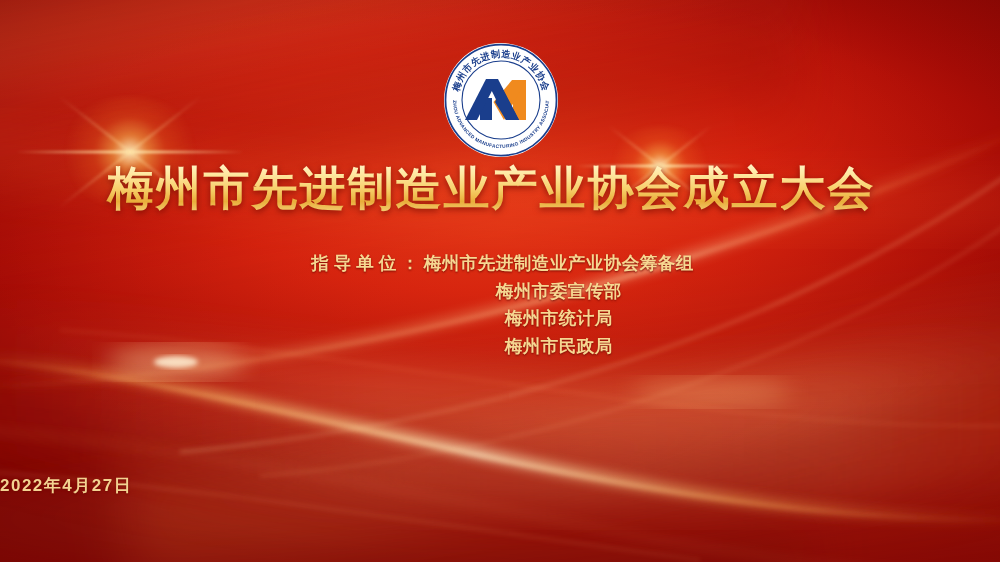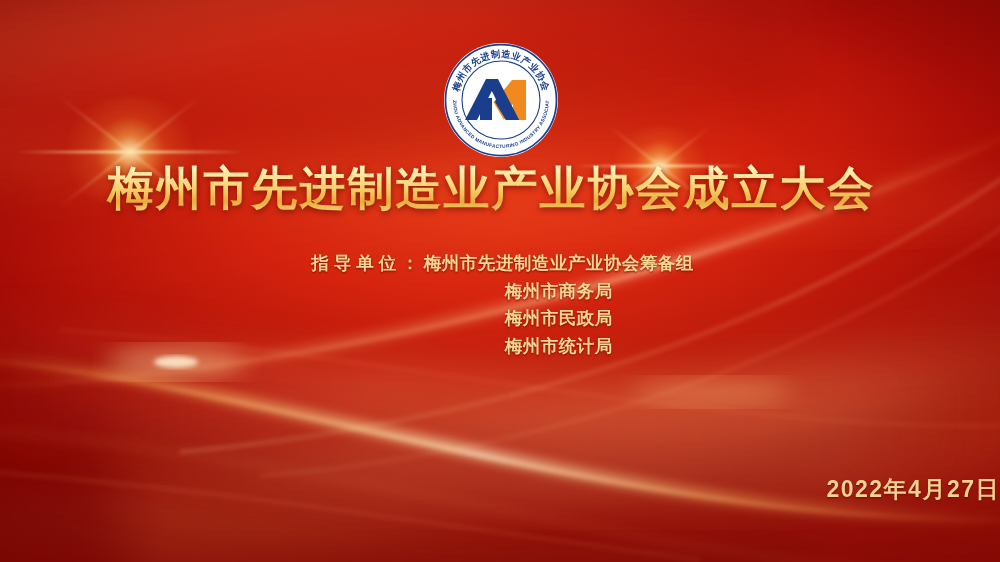--- a/index.html
+++ b/index.html
@@ -148,23 +148,23 @@
     display: inline-block;
     letter-spacing: 0.5px;
   }
   .credit-row.cont .lbl {
     visibility: hidden;
   }
   .date {
     position: absolute;
     left: 0; right: 0;
     top: 474px;
-    text-align: right;
+    text-align: left;
     color: #f3d291;
-    font-size: 23px;
+    font-size: 17px;
     font-weight: 700;
     letter-spacing: 1.5px;
     text-shadow: 0 1px 2px rgba(110,8,2,0.8);
   }
 </style>
 </head>
 <body>
 
 <div id="stage">
 
@@ -290,25 +290,25 @@
     </svg>
   </div>
 
   <div class="title">梅州市先进制造业产业协会成立大会</div>
 
   <div class="credits">
     <span class="credit-row">
       <span class="lbl">指导单位：</span><span class="val">梅州市先进制造业产业协会筹备组</span>
     </span>
     <span class="credit-row cont">
-      <span class="lbl">指导单位：</span><span class="val">梅州市商务局</span>
+      <span class="lbl">指导单位：</span><span class="val">梅州市委宣传部</span>
+    </span>
+    <span class="credit-row cont">
+      <span class="lbl">指导单位：</span><span class="val">梅州市统计局</span>
     </span>
     <span class="credit-row cont">
       <span class="lbl">指导单位：</span><span class="val">梅州市民政局</span>
     </span>
-    <span class="credit-row cont">
-      <span class="lbl">指导单位：</span><span class="val">梅州市统计局</span>
-    </span>
   </div>
 
   <div class="date">2022年4月27日</div>
 
 </div>
 
 </body></html>

